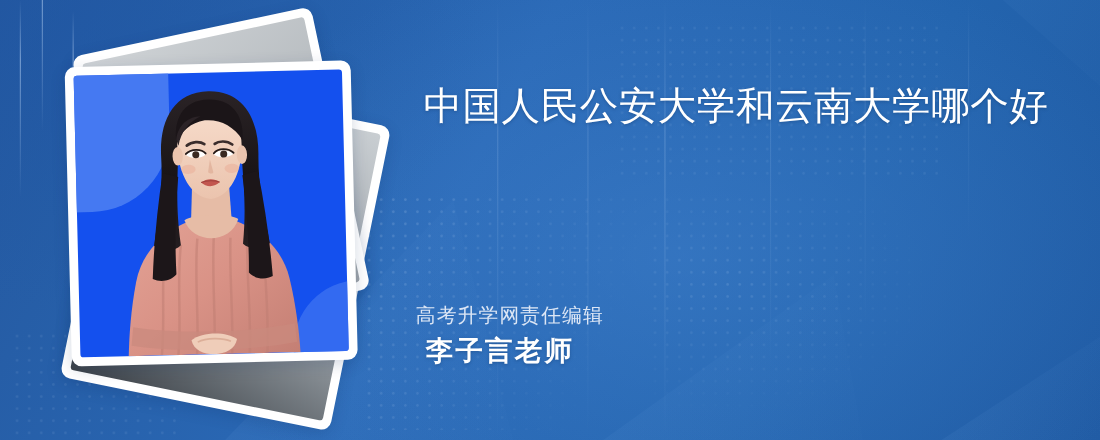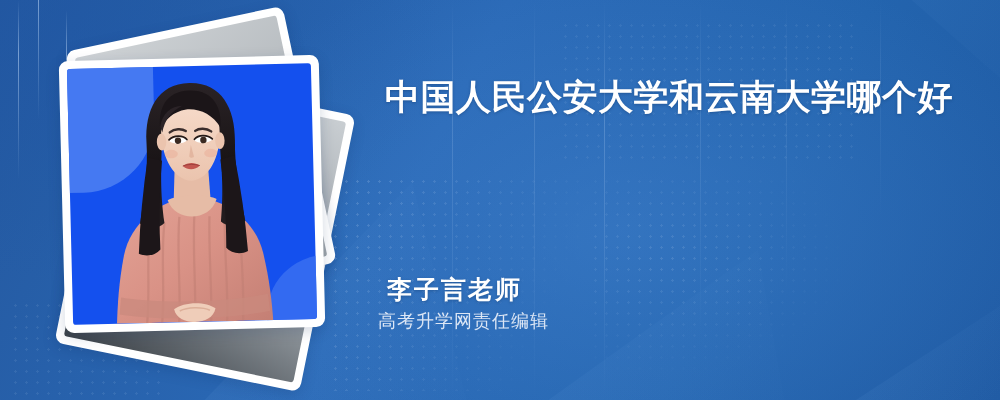--- a/index.html
+++ b/index.html
@@ -89,21 +89,21 @@
     background:#3E73F1; opacity:.75; border-radius:60px 0 0 0;
   }
 
   
   .person { position:absolute; left:0; top:0; width:100%; height:100%; }
 
   
   #headline {
     position:absolute; left:385px; top:68px; width:575px;
     color:#ffffff;
-    font-size:35px; font-weight:bold;
+    font-size:35px; font-weight:normal;
     line-height:57px;
     letter-spacing:.5px;
     text-shadow:0 1px 3px rgba(12,42,86,.35);
   }
   #author-block { position:absolute; left:377px; top:272px; width:420px; }
   #author-name {
     color:#ffffff; font-size:25px; font-weight:bold;
     line-height:34px; letter-spacing:2px;
     padding-left:10px;
     text-shadow:0 1px 3px rgba(12,42,86,.35);
@@ -252,17 +252,17 @@
         </svg>
       </div>
     </div>
 
     <div class="frame frame-back-b" style="left:38px; top:62px; z-index:-1;" aria-hidden="true"></div>
   </div>
 
   <div id="headline">中国人民公安大学和云南大学哪个好</div>
 
   <div id="author-block">
+    <div id="author-role">高考升学网责任编辑</div>
     <div id="author-name">李子言老师</div>
-    <div id="author-role">高考升学网责任编辑</div>
   </div>
 
 </div>
 
 </body></html>

